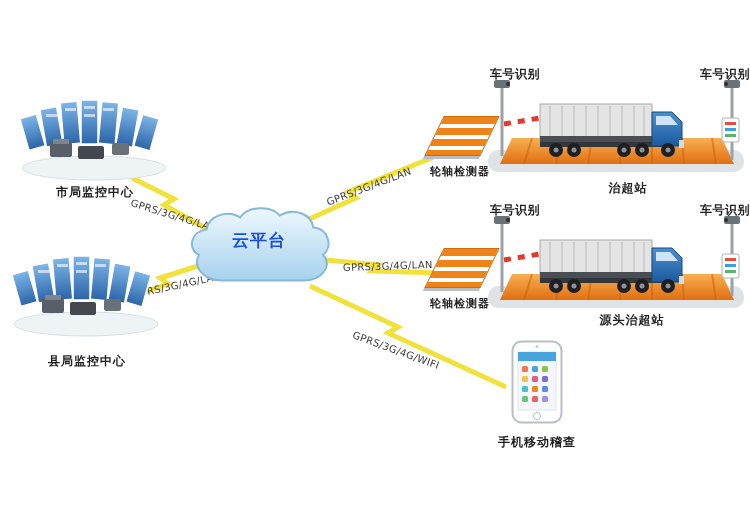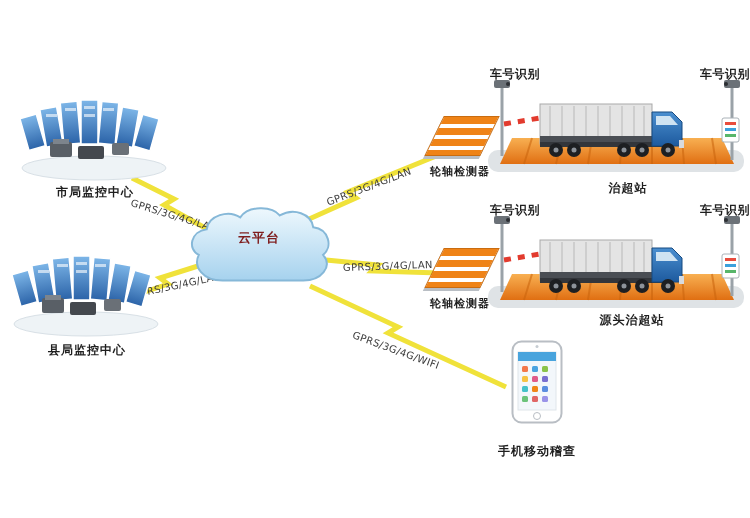--- a/index.html
+++ b/index.html
@@ -14,21 +14,21 @@
   }
   .cam-label{
     font-size:12px;font-weight:700;color:#1f1f1f;white-space:nowrap;letter-spacing:0.5px;
   }
   .link-label{
     position:absolute;font-size:10px;color:#3c3c3c;white-space:nowrap;
     transform-origin:left center;letter-spacing:0.3px;
   }
   .cloud-text{
     position:absolute;left:0;width:100%;text-align:center;
-    font-size:13px;font-weight:700;color:#7f1d1d;letter-spacing:1px;
+    font-size:17px;font-weight:700;color:#1d4ed8;letter-spacing:1px;
   }
   .ramp{
     position:absolute;
     background:repeating-linear-gradient(180deg,#ef8317 0px,#ef8317 7px,#ffffff 7px,#ffffff 11px);
     border:1px solid #c96c10;
     transform:skewX(-26deg);
     box-shadow:0 3px 0 #b9bec4;
   }
   svg{display:block;}
 </style>
@@ -118,21 +118,21 @@
           <rect x="64" y="24" width="11" height="3"></rect>
         <rect x="64" y="32" width="11" height="3"></rect>
           <rect x="83" y="26" width="11" height="3"></rect>
         <rect x="26" y="32" width="11" height="3"></rect>
       </g>
       <rect x="30" y="60" width="22" height="15" rx="2" fill="#595f66"></rect>
       <rect x="33" y="57" width="16" height="5" fill="#7d848c"></rect>
       <rect x="58" y="64" width="26" height="13" rx="2" fill="#44484e"></rect>
       <rect x="92" y="61" width="17" height="12" rx="2" fill="#6a7077"></rect>
     </svg>
-    <div class="node-label" style="width:150px;margin-top:4px">县局监控中心</div>
+    <div class="node-label" style="width:150px;margin-top:15px">县局监控中心</div>
   </div>
 
   <div class="abs" style="left:185px;top:203px;width:148px;height:90px">
     <svg width="148" height="88" viewBox="0 0 150 88">
       <path d="M38,78 C18,78 8,64 14,52 C2,46 6,28 22,26 C24,12 44,6 56,14 C64,2 88,2 96,12 C110,4 128,10 130,24 C146,26 150,44 140,52 C150,64 138,78 120,78 Z" fill="url(#gCloud)" stroke="#86b8d8" stroke-width="2"></path>
     </svg>
     <div class="cloud-text" style="top:26px">云平台</div>
   </div>
 
   <div class="abs" style="left:424px;top:116px;width:72px">
@@ -280,16 +280,16 @@
         <rect x="31" y="36" width="6" height="6" rx="1.5" fill="#7a6fd0"></rect>
         <rect x="11" y="46" width="6" height="6" rx="1.5" fill="#45c1c9"></rect>
         <rect x="21" y="46" width="6" height="6" rx="1.5" fill="#f08519"></rect>
         <rect x="31" y="46" width="6" height="6" rx="1.5" fill="#5a8de0"></rect>
         <rect x="11" y="56" width="6" height="6" rx="1.5" fill="#6cc37a"></rect>
         <rect x="21" y="56" width="6" height="6" rx="1.5" fill="#e06666"></rect>
         <rect x="31" y="56" width="6" height="6" rx="1.5" fill="#9a93e8"></rect>
       </g>
       <circle cx="26" cy="76" r="3.5" fill="#ffffff" stroke="#b9bec4"></circle>
     </svg>
-    <div class="node-label" style="width:90px;margin-top:19px">手机移动稽查</div>
+    <div class="node-label" style="width:90px;margin-top:10px">手机移动稽查</div>
   </div>
 
 </div>
 
 </body></html>

